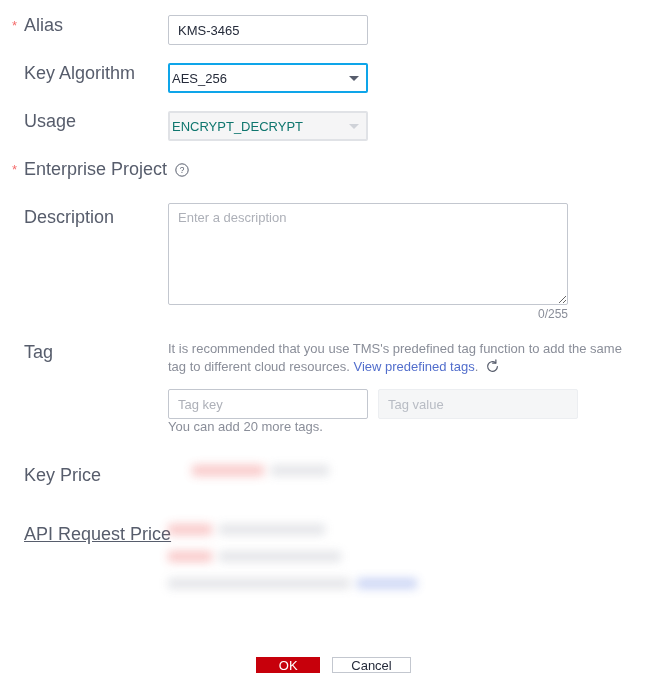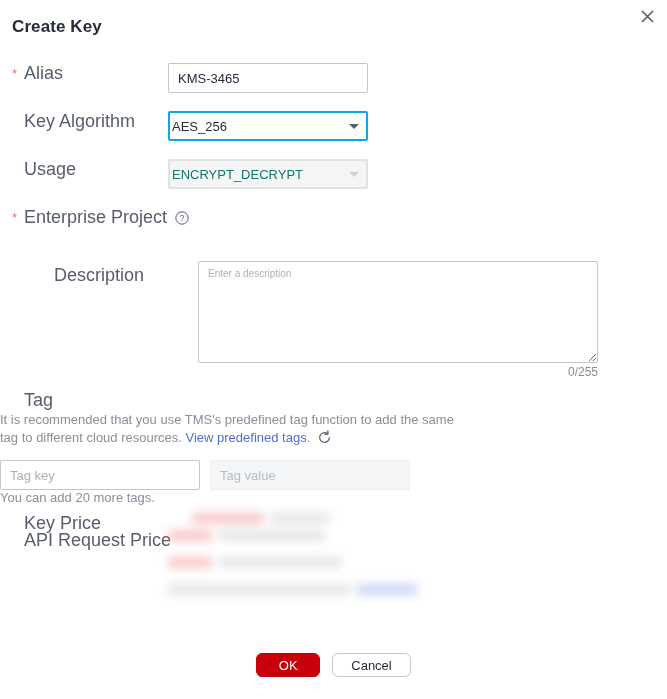--- a/index.html
+++ b/index.html
@@ -192,21 +192,21 @@
   
   .desc-wrap { position: relative; width: 400px; }
   .desc-area {
     box-sizing: border-box;
     width: 400px;
     height: 102px;
     border: 1px solid #c3c7cf;
     border-radius: 2px;
     padding: 6px 9px;
     font-family: "Liberation Sans", sans-serif;
-    font-size: 10px;
+    font-size: 13px;
     color: #252b3a;
     resize: vertical;
     outline: none;
     display: block;
   }
   .desc-area::placeholder { color: #adb0b8; }
   .char-count {
     position: absolute;
     right: 0;
     top: 104px;
@@ -292,23 +292,23 @@
     background: #fff;
     display: flex;
     align-items: center;
     justify-content: center;
     gap: 12px;
     z-index: 5;
   }
   .btn {
     box-sizing: border-box;
     min-width: 64px;
-    height: 24px;
+    height: 16px;
     padding: 0 18px;
-    border-radius: 6px;
+    border-radius: 0;
     font-family: "Liberation Sans", sans-serif;
     font-size: 13px;
     cursor: pointer;
     display: inline-flex;
     align-items: center;
     justify-content: center;
   }
   .btn-primary {
     background: #c7000b;
     border: 1px solid #c7000b;
@@ -318,28 +318,20 @@
     background: #fff;
     border: 1px solid #c3c7cf;
     color: #252b3a;
   }
 </style>
 </head>
 <body>
 
 <div class="dialog">
 
-  <div class="dlg-header">
-    <div class="dlg-title">Create Key</div>
-    <div class="close-btn">
-      <svg width="13" height="13" viewBox="0 0 13 13">
-        <path d="M1 1 L12 12 M12 1 L1 12" stroke="#575d6c" stroke-width="1.6" fill="none"></path>
-      </svg>
-    </div>
-  </div>
 
   <div class="dlg-body">
 
     <div class="form-row" style="top:15px;">
       <div class="lbl-col">
         <span class="req-star">*</span>
         <span class="lbl-text">Alias</span>
       </div>
       <div class="ctl-col">
         <input class="txt-input" type="text" value="KMS-3465" style="">
@@ -378,34 +370,34 @@
         <span class="lbl-text">Enterprise Project</span>
         <span class="help-icon">
           <svg width="14" height="14" viewBox="0 0 14 14">
             <circle cx="7" cy="7" r="6.2" fill="none" stroke="#575d6c" stroke-width="1"></circle>
             <text x="7" y="10.4" font-size="8.4" font-family="Liberation Sans, sans-serif" fill="#575d6c" text-anchor="middle">?</text>
           </svg>
         </span>
       </div>
     </div>
 
-    <div class="form-row" style="top:213px;margin-left:30px;">
+    <div class="form-row" style="top:203px;">
       <div class="lbl-col top" style="padding-top:4px;">
         <span class="req-star hidden">*</span>
         <span class="lbl-text">Description</span>
       </div>
       <div class="ctl-col">
         <div class="desc-wrap">
           <textarea class="desc-area" placeholder="Enter a description" style=""></textarea>
           <span class="char-count">0/255</span>
         </div>
       </div>
     </div>
 
-    <div class="form-row" style="top:340px;flex-direction:column;">
+    <div class="form-row" style="top:340px;">
       <div class="lbl-col top" style="padding-top:2px;">
         <span class="req-star hidden">*</span>
         <span class="lbl-text">Tag</span>
       </div>
       <div class="ctl-col" style="display:block;">
         <div class="tag-hint"><span>It is recommended that you use TMS's predefined tag function to add the same tag to different cloud resources. </span><span class="link-inline">View predefined tags</span><span>.</span><span class="tag-inline-refresh">
             <svg width="15" height="15" viewBox="0 0 16 16">
               <path d="M13.2 8A5.2 5.2 0 1 1 11.3 4.0" fill="none" stroke="#575d6c" stroke-width="1.3" stroke-linecap="round"></path>
               <path d="M11.6 0.9 L11.6 4.4 L8.2 4.4" fill="none" stroke="#575d6c" stroke-width="1.3" stroke-linecap="round" stroke-linejoin="round"></path>
             </svg>
@@ -429,21 +421,21 @@
       <div class="ctl-col">
         <div class="blur-block" style="width:200px;">
           <div class="bl-row">
             <div class="bl-line bl-red" style="width:72px;"></div>
             <div class="bl-line bl-grey" style="width:58px;"></div>
           </div>
         </div>
       </div>
     </div>
 
-    <div class="form-row" style="top:482px;">
+    <div class="form-row" style="top:524px;text-decoration:underline;">
       <div class="lbl-col top">
         <span class="req-star hidden">*</span>
         <span class="lbl-text">API Request Price</span>
       </div>
       <div class="ctl-col">
         <div class="blur-block" style="width:400px;">
           <div class="bl-row">
             <div class="bl-line bl-red" style="width:44px;"></div>
             <div class="bl-line bl-grey" style="width:106px;"></div>
           </div>

